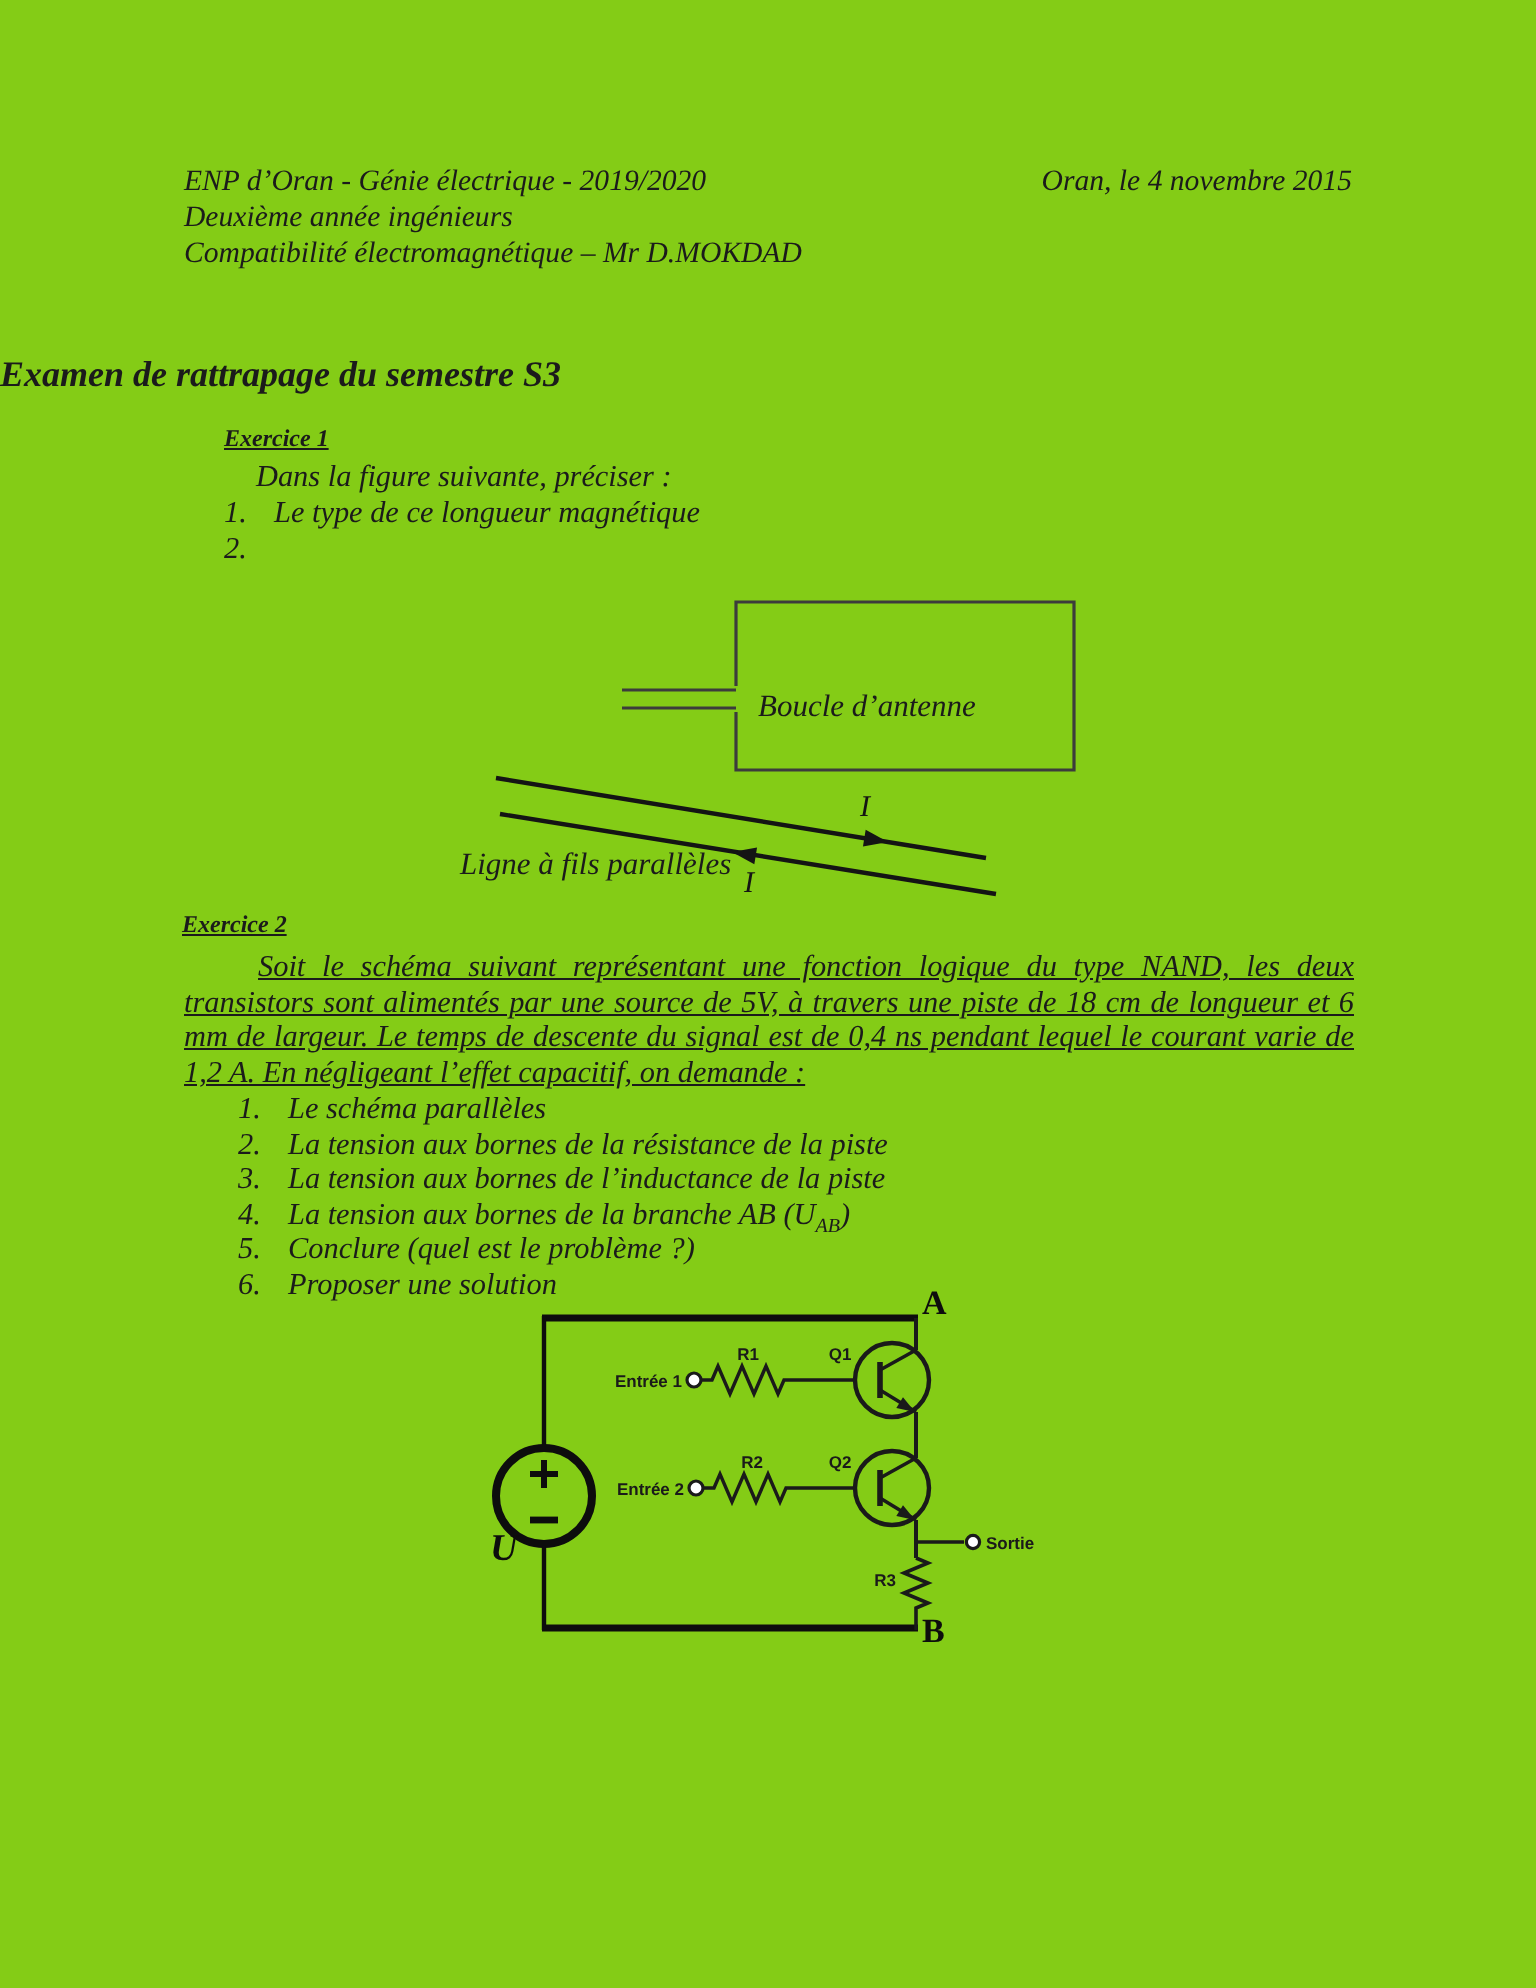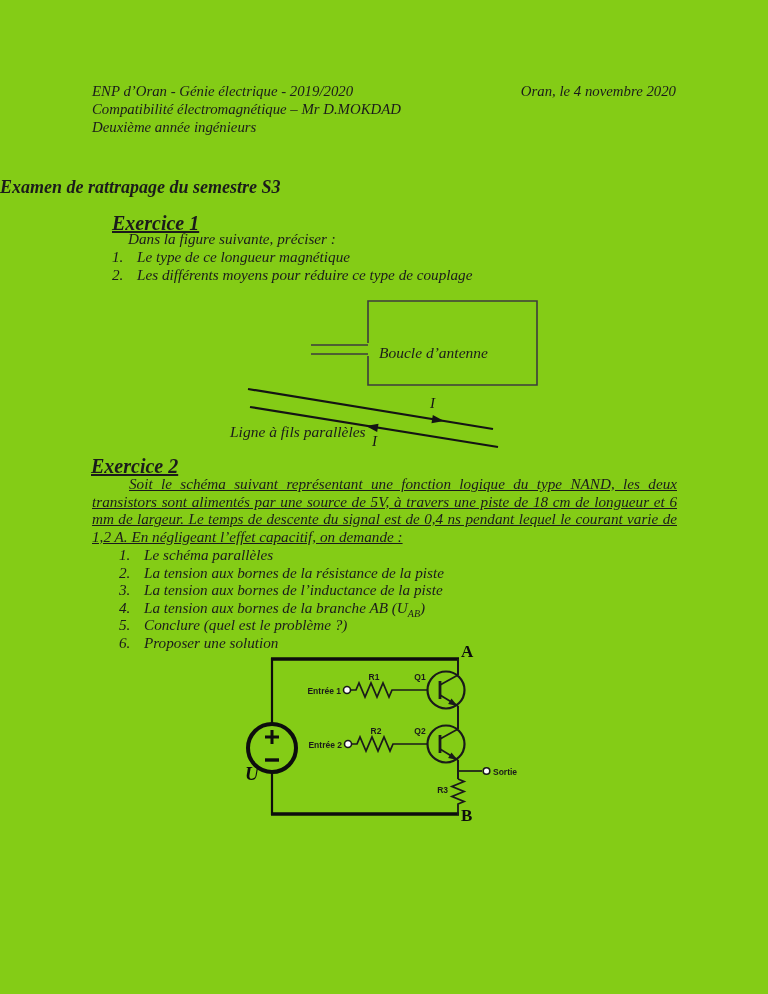--- a/index.html
+++ b/index.html
@@ -13,21 +13,21 @@
   .header{position:absolute;left:92px;top:82px;width:584px;
           font-style:italic;font-size:14.8px;line-height:18.2px;}
   .header-row1{display:flex;justify-content:space-between;}
 
   
   .title{position:absolute;left:0;top:177px;width:768px;text-align:left;
          font-weight:bold;font-style:italic;font-size:18px;}
 
   
   .ex-heading{font-weight:bold;font-style:italic;text-decoration:underline;
-              font-size:20px;white-space:nowrap;}
+              font-size:12px;white-space:nowrap;}
   .ex1-heading{position:absolute;left:112px;top:212px;}
   .ex2-heading{position:absolute;left:91px;top:455px;}
 
   .ex1-intro{position:absolute;left:128px;top:230px;
              font-style:italic;font-size:15.2px;}
 
   .list{position:absolute;font-style:italic;font-size:15.2px;line-height:17.6px;}
   .list-ex1{left:112px;top:248px;width:480px;}
   .list-ex2{left:119px;top:546px;width:480px;}
   .li{display:flex;}
@@ -54,39 +54,38 @@
        font-size:19px;fill:#0d0d0d;}
 </style>
 </head>
 <body>
 
 <div class="page">
 
   <div class="header">
     <div class="header-row1">
       <span>ENP d’Oran - Génie électrique - 2019/2020</span>
-      <span>Oran, le 4 novembre 2020</span>
+      <span>Oran, le 4 novembre 2015</span>
     </div>
+    <div>Deuxième année ingénieurs</div>
     <div>Compatibilité électromagnétique – Mr D.MOKDAD</div>
-    <div>Deuxième année ingénieurs</div>
   </div>
 
   <div class="title">Examen de rattrapage du semestre S3</div>
 
   <div class="ex-heading ex1-heading">Exercice 1</div>
   <div class="ex1-intro">Dans la figure suivante, préciser :</div>
 
   <div class="list list-ex1">
     <div class="li">
       <span class="num">1.</span>
       <span class="txt">Le type de ce longueur magnétique</span>
     </div>
     <div class="li">
       <span class="num">2.</span>
-      <span class="txt">Les différents moyens pour réduire ce type de couplage</span>
     </div>
   </div>
 
   <svg class="fig1" width="330" height="165" viewBox="220 292 330 165">
     <path d="M368 343 L368 301 L537 301 L537 385 L368 385 L368 356" fill="none" stroke="#3c3c3c" stroke-width="1.6"></path>
     <line x1="311" y1="345" x2="368" y2="345" stroke="#3c3c3c" stroke-width="1.6"></line>
     <line x1="311" y1="354" x2="368" y2="354" stroke="#3c3c3c" stroke-width="1.6"></line>
     <text class="fig-label" x="379" y="358">Boucle d’antenne</text>
 
     <line x1="248" y1="389" x2="493" y2="429" stroke="#141414" stroke-width="2.2"></line>

